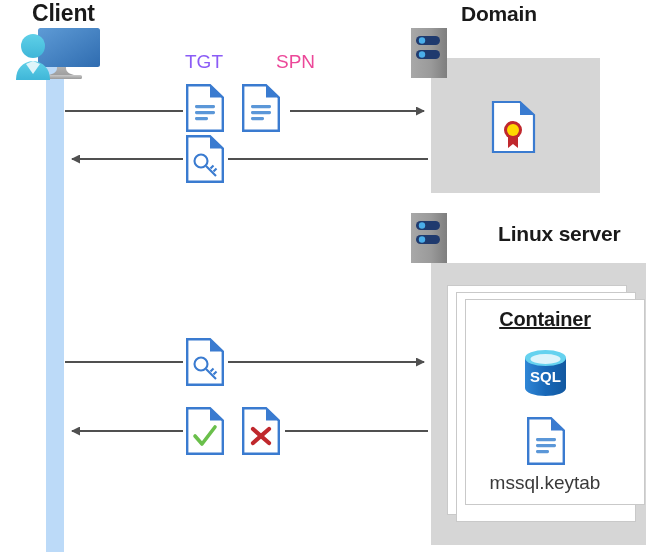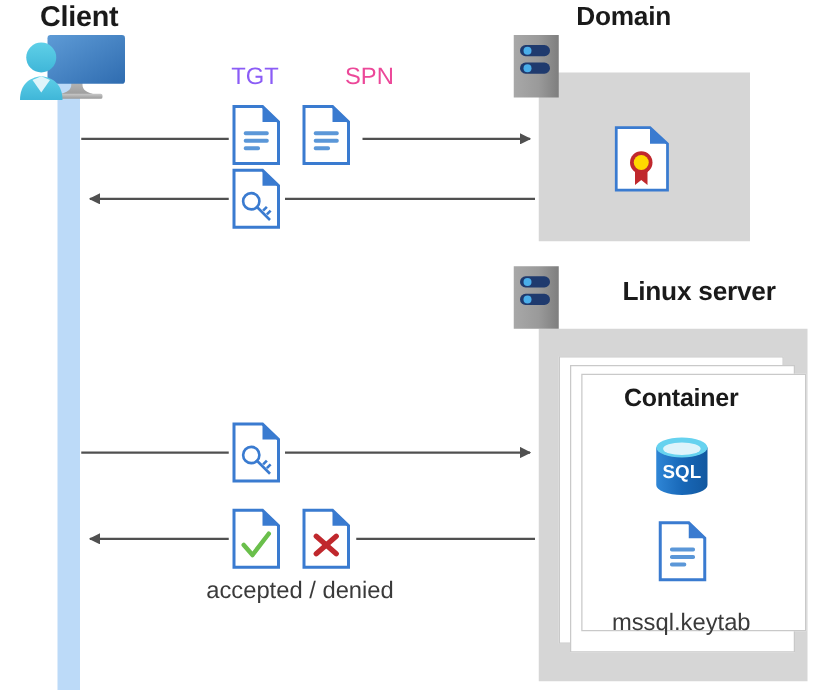--- a/index.html
+++ b/index.html
@@ -6,22 +6,22 @@
   body{width:660px;height:558px;position:relative;overflow:hidden;
        font-family:"Liberation Sans", sans-serif;color:#262626;}
   .stage{position:absolute;left:0;top:0;width:660px;height:394px;}
   .abs{position:absolute;}
 
   
   .title-bold{font-weight:bold;color:#1a1a1a;letter-spacing:-0.2px;}
   #client-title{left:32px;top:0px;font-size:23px;}
   #dc-title{left:461px;top:1px;font-size:21px;line-height:25px;width:180px;}
   #linux-title{left:461px;top:222px;font-size:21px;margin-left:37px;}
-  #container-title{left:465px;top:308px;width:160px;text-align:center;font-size:20px;}
-  #keytab-label{left:465px;top:472px;width:160px;text-align:center;font-size:19px;color:#3a3a3a;margin-top:16px;}
+  #container-title{left:465px;top:308px;width:160px;text-align:center;font-size:20px;text-decoration:underline;}
+  #keytab-label{left:465px;top:472px;width:160px;text-align:center;font-size:19px;color:#3a3a3a;}
   #accepted-denied{left:120px;top:462px;width:240px;text-align:center;font-size:19px;color:#3a3a3a;}
   #tgt-label{left:185px;top:51px;font-size:19px;color:#8b5cf6;}
   #spn-label{left:240px;top:51px;font-size:19px;color:#ec4899;margin-left:36px;}
 
   
   #client-lifeline{left:46px;top:60px;width:18px;height:492px;background:#bcdaf8;}
 
   
   #dc-panel{left:431px;top:58px;width:169px;height:135px;background:#d6d6d6;}
   #linux-panel{left:431px;top:263px;width:215px;height:282px;background:#d6d6d6;}
@@ -238,15 +238,14 @@
     <svg width="38" height="48" viewBox="0 0 38 48">
       <path d="M1.2 1.2 H24 L36.8 13.5 V46.8 H1.2 Z" fill="#ffffff" stroke="#3a7bd0" stroke-width="2.4"></path>
       <path d="M24 1.2 L36.8 13.5 H24 Z" fill="#3a7bd0"></path>
       <g stroke="#c0282d" stroke-width="4.2" stroke-linecap="round">
         <path d="M11 22 L27 36"></path>
         <path d="M27 22 L11 36"></path>
       </g>
     </svg>
   </div>
 
-  <div class="abs" id="accepted-denied">accepted / denied</div>
 
 </div>
 
 </body></html>

